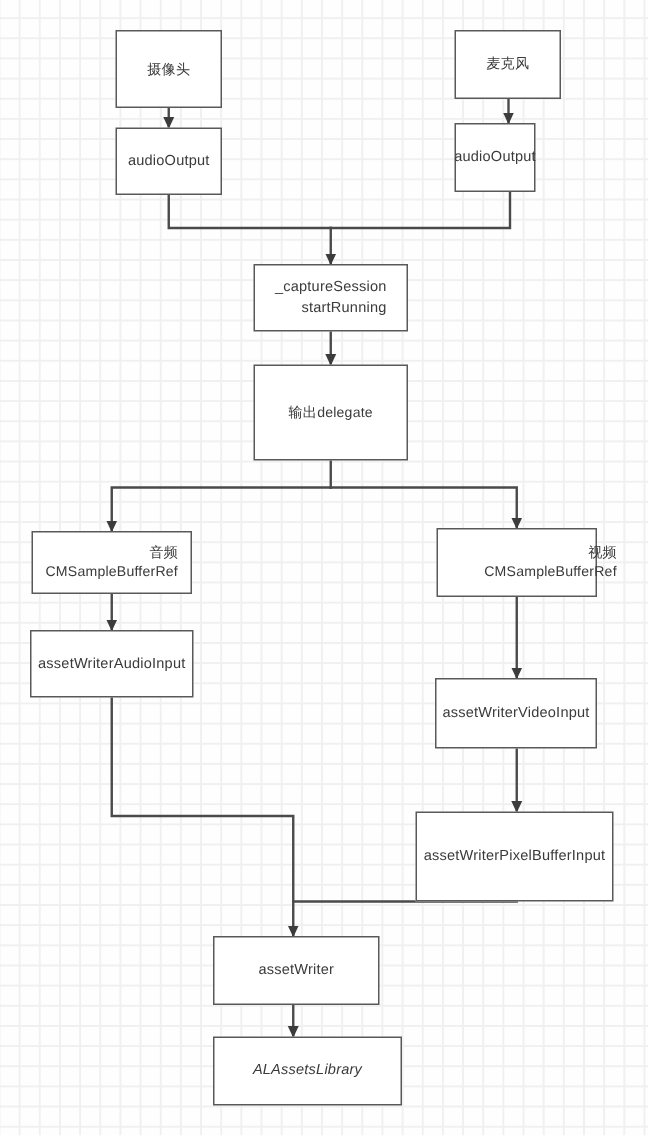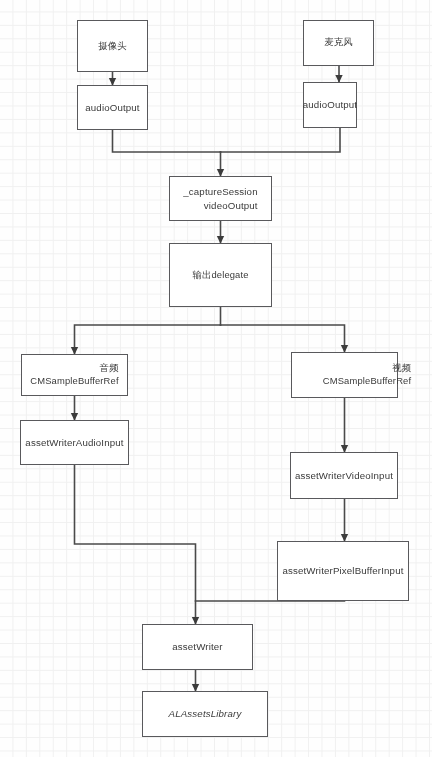--- a/index.html
+++ b/index.html
@@ -98,21 +98,21 @@
 
   <div class="node cjk" style="left:77px;top:20px;width:71px;height:52px;">摄像头</div>
 
   <div class="node cjk" style="left:303px;top:20px;width:71px;height:46px;font-family:Liberation Mono, monospace;">麦克风</div>
 
   <div class="node" style="left:77px;top:85px;width:71px;height:45px;">audioOutput</div>
 
   <div class="node" style="left:303px;top:82px;width:54px;height:46px;">audioOutput</div>
 
   <div class="node" style="left:169px;top:176px;width:103px;height:45px;">_captureSession
-videoOutput</div>
+startRunning</div>
 
   <div class="node cjk" style="left:169px;top:243px;width:103px;height:64px;">输出delegate</div>
 
   <div class="node cjk" style="left:21px;top:354px;width:107px;height:42px;">音频
 CMSampleBufferRef</div>
 
   <div class="node cjk" style="left:291px;top:352px;width:107px;height:46px;padding-left:45px;">视频
 CMSampleBufferRef</div>
 
   <div class="node" style="left:20px;top:420px;width:109px;height:45px;">assetWriterAudioInput</div>

